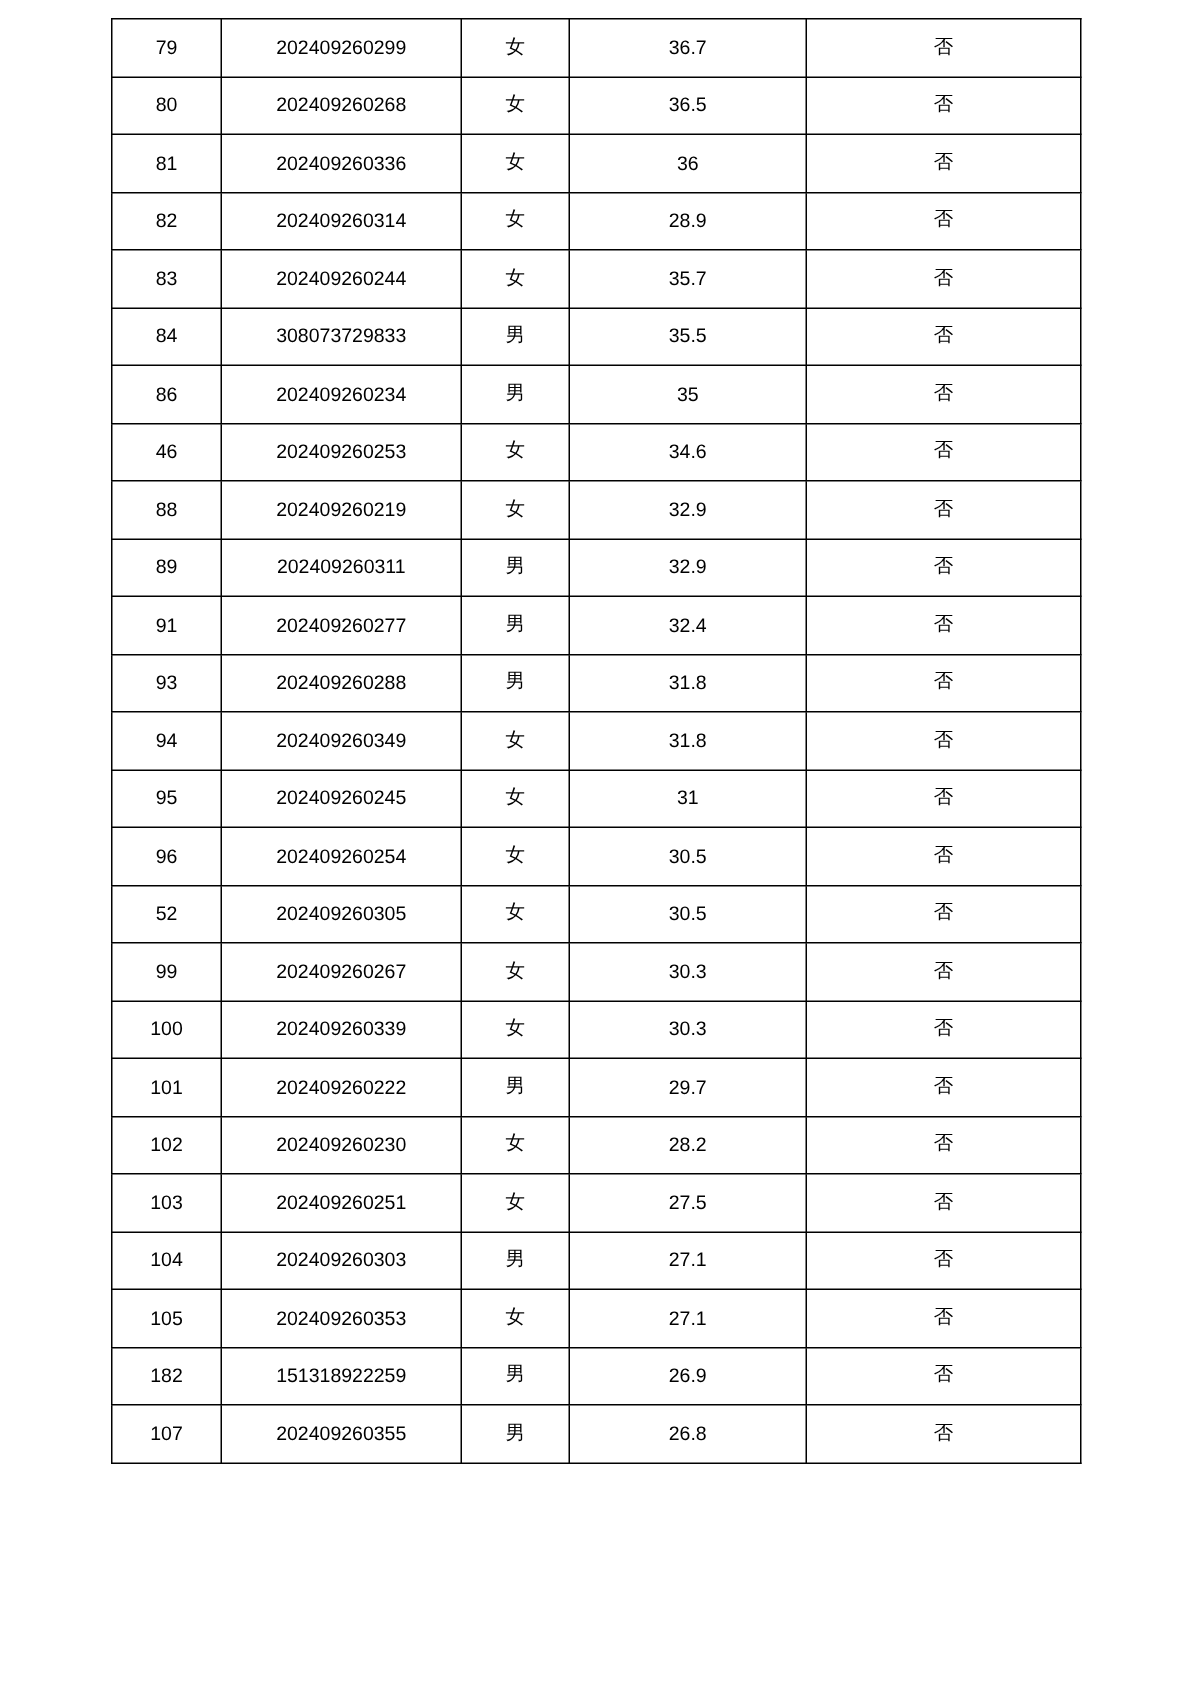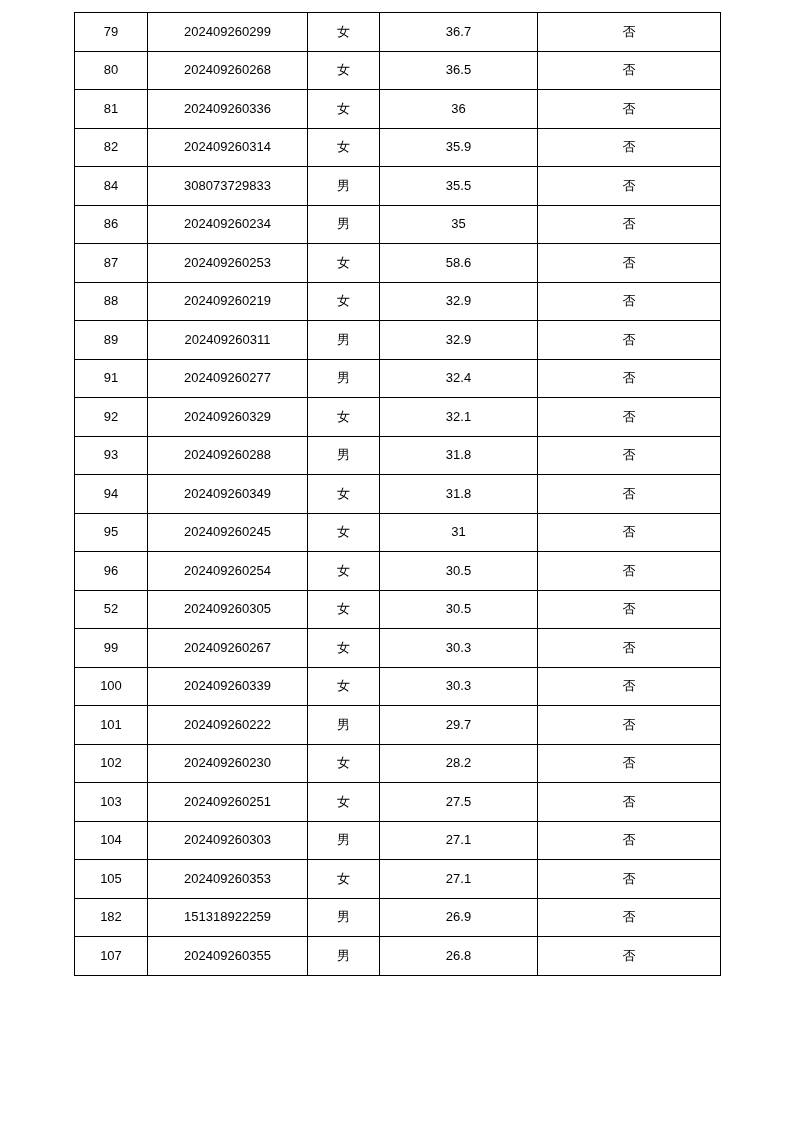--- a/index.html
+++ b/index.html
@@ -75,42 +75,49 @@
           <td>81</td>
           <td>202409260336</td>
           <td class="cn">女</td>
           <td>36</td>
           <td class="cn">否</td>
         </tr>
         <tr>
           <td>82</td>
           <td>202409260314</td>
           <td class="cn">女</td>
-          <td>35.9</td>
+          <td>28.9</td>
+          <td class="cn">否</td>
+        </tr>
+        <tr>
+          <td>83</td>
+          <td>202409260244</td>
+          <td class="cn">女</td>
+          <td>35.7</td>
           <td class="cn">否</td>
         </tr>
         <tr>
           <td>84</td>
           <td>308073729833</td>
           <td class="cn">男</td>
           <td>35.5</td>
           <td class="cn">否</td>
         </tr>
         <tr>
           <td>86</td>
           <td>202409260234</td>
           <td class="cn">男</td>
           <td>35</td>
           <td class="cn">否</td>
         </tr>
         <tr>
-          <td>87</td>
+          <td>46</td>
           <td>202409260253</td>
           <td class="cn">女</td>
-          <td>58.6</td>
+          <td>34.6</td>
           <td class="cn">否</td>
         </tr>
         <tr>
           <td>88</td>
           <td>202409260219</td>
           <td class="cn">女</td>
           <td>32.9</td>
           <td class="cn">否</td>
         </tr>
         <tr>
@@ -118,27 +125,20 @@
           <td>202409260311</td>
           <td class="cn">男</td>
           <td>32.9</td>
           <td class="cn">否</td>
         </tr>
         <tr>
           <td>91</td>
           <td>202409260277</td>
           <td class="cn">男</td>
           <td>32.4</td>
-          <td class="cn">否</td>
-        </tr>
-        <tr>
-          <td>92</td>
-          <td>202409260329</td>
-          <td class="cn">女</td>
-          <td>32.1</td>
           <td class="cn">否</td>
         </tr>
         <tr>
           <td>93</td>
           <td>202409260288</td>
           <td class="cn">男</td>
           <td>31.8</td>
           <td class="cn">否</td>
         </tr>
         <tr>

